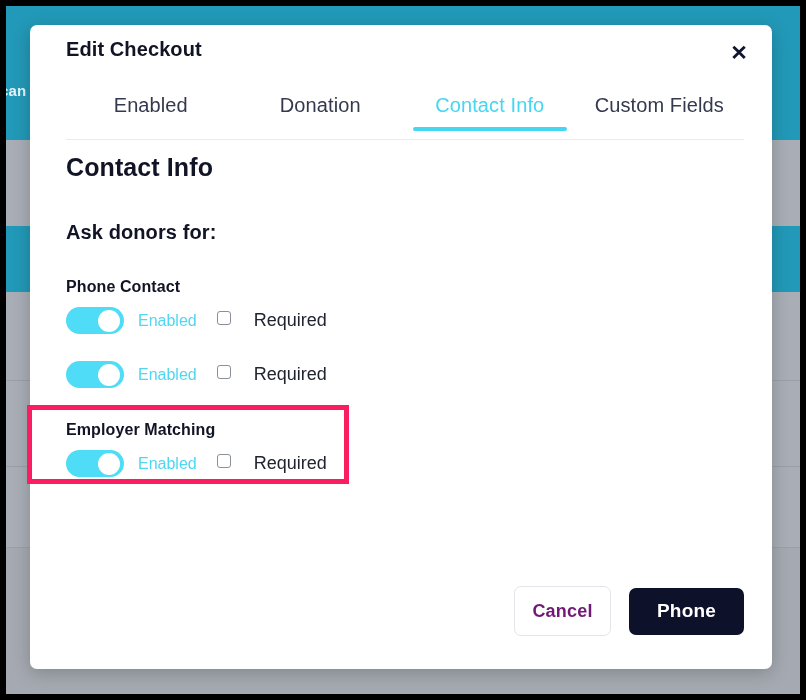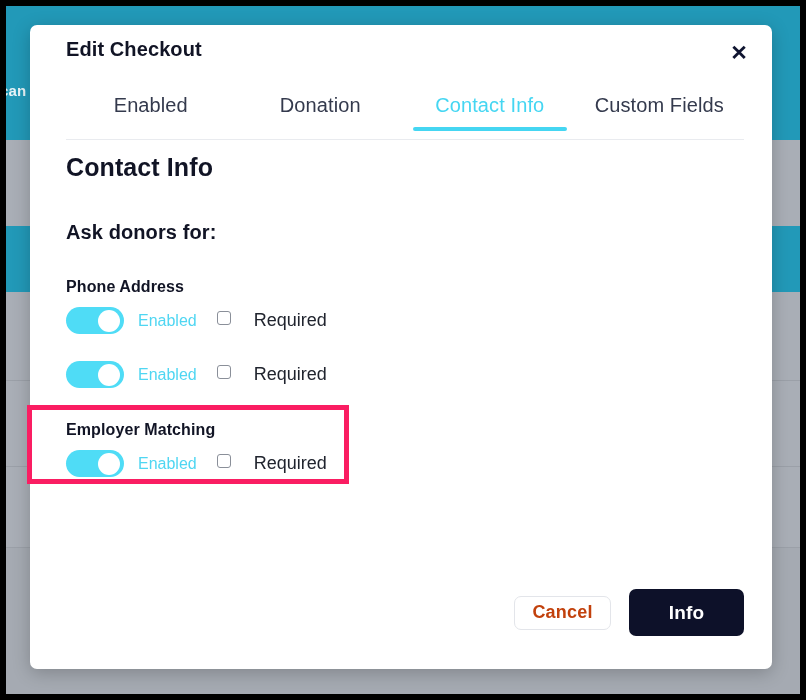--- a/index.html
+++ b/index.html
@@ -256,25 +256,25 @@
   #footer {
     position: absolute;
     right: 28px;
     bottom: 33px;
     display: flex;
     align-items: center;
   }
 
   #cancel-button {
     min-width: 97px;
-    height: 34px;
+    height: 50px;
     background: #FFFFFF;
     border: 1.5px solid #E3E5EA;
     border-radius: 7px;
-    color: #c2410c;
+    color: #701a75;
     font-size: 18px;
     font-weight: bold;
     cursor: pointer;
     font-family: "Liberation Sans", sans-serif;
     letter-spacing: .2px;
   }
 
   #save-button {
     min-width: 115px;
     height: 47px;
@@ -323,21 +323,21 @@
     </div>
     <div id="tab-underline-track"></div>
 
     <div id="section-title">Contact Info</div>
 
     <div id="ask-title">Ask donors for:</div>
 
     <div id="fields">
 
       <div class="field-group">
-        <div class="field-label">Phone Address</div>
+        <div class="field-label">Phone Contact</div>
         <div class="field-controls">
           <button class="toggle">
             <span class="knob"></span>
           </button>
           <span class="enabled-label">Enabled</span>
           <label class="required-wrap">
             <span class="checkbox"></span>
             <span class="required-label">Required</span>
           </label>
         </div>
@@ -367,17 +367,17 @@
             <span class="checkbox"></span>
             <span class="required-label">Required</span>
           </label>
         </div>
       </div>
 
     </div>
 
     <div id="footer">
       <button id="cancel-button">Cancel</button>
-      <button id="save-button">Info</button>
+      <button id="save-button">Phone</button>
     </div>
 
   </div>
 </div>
 
 </body></html>

